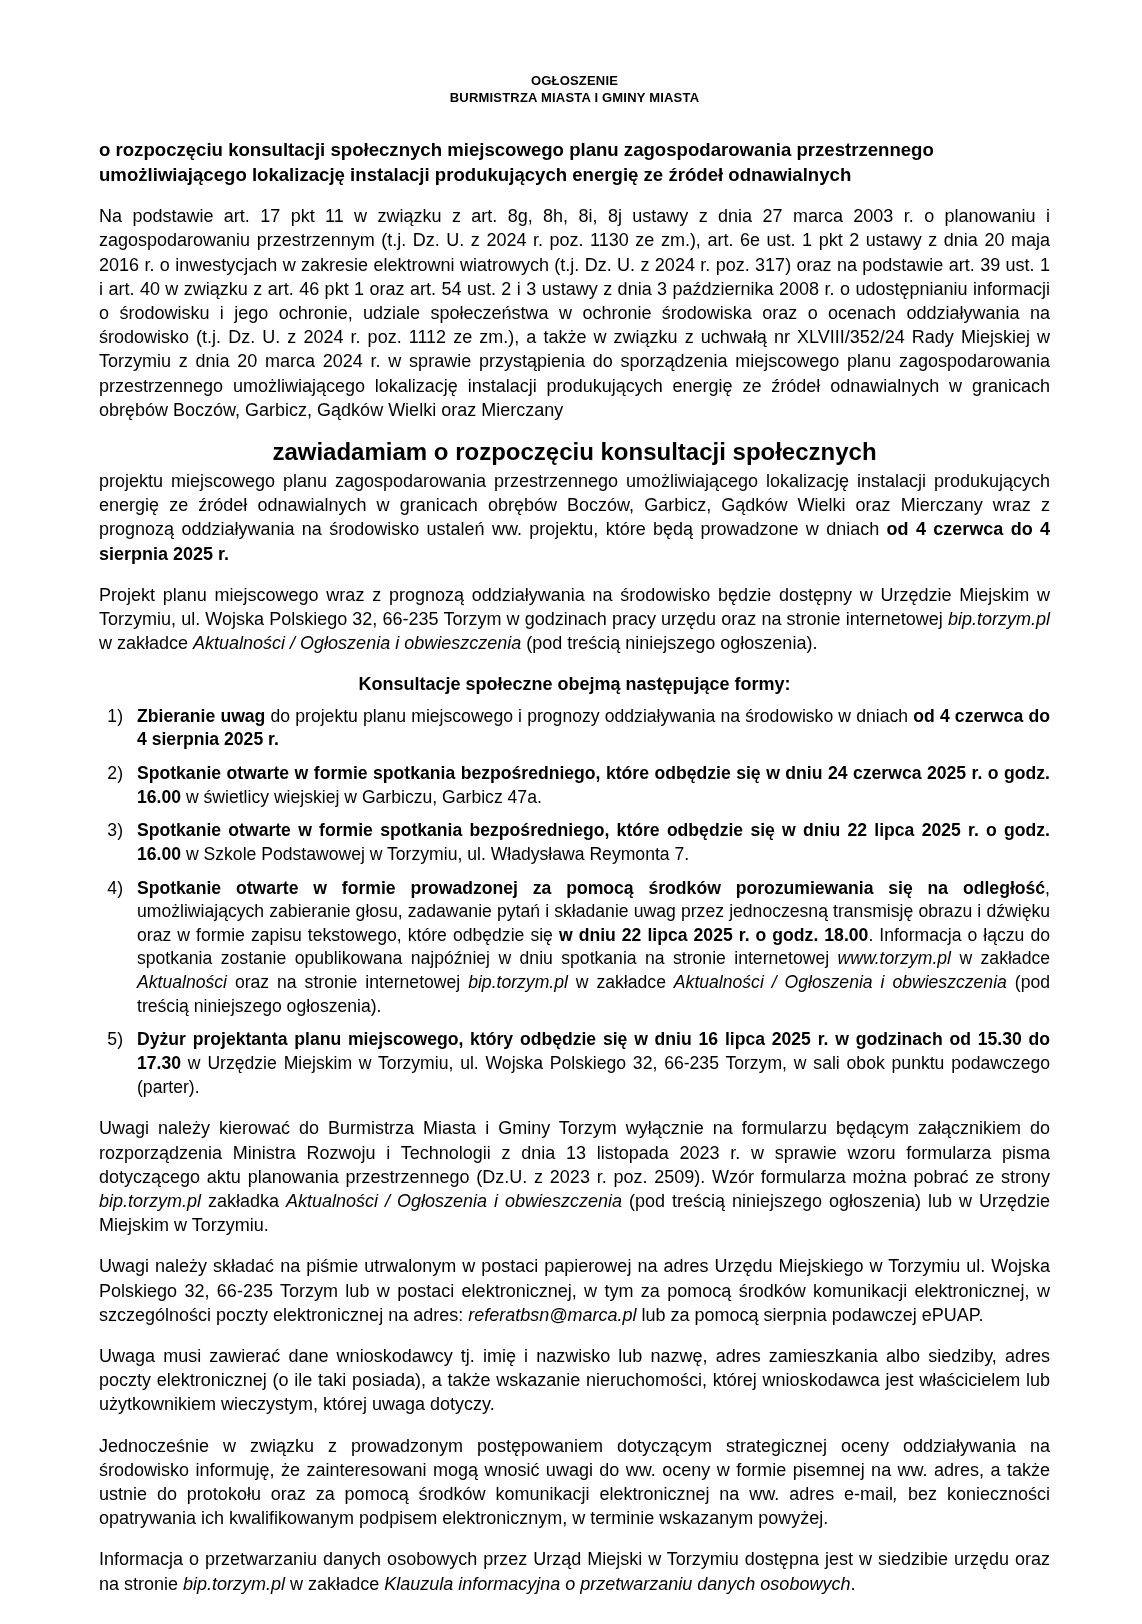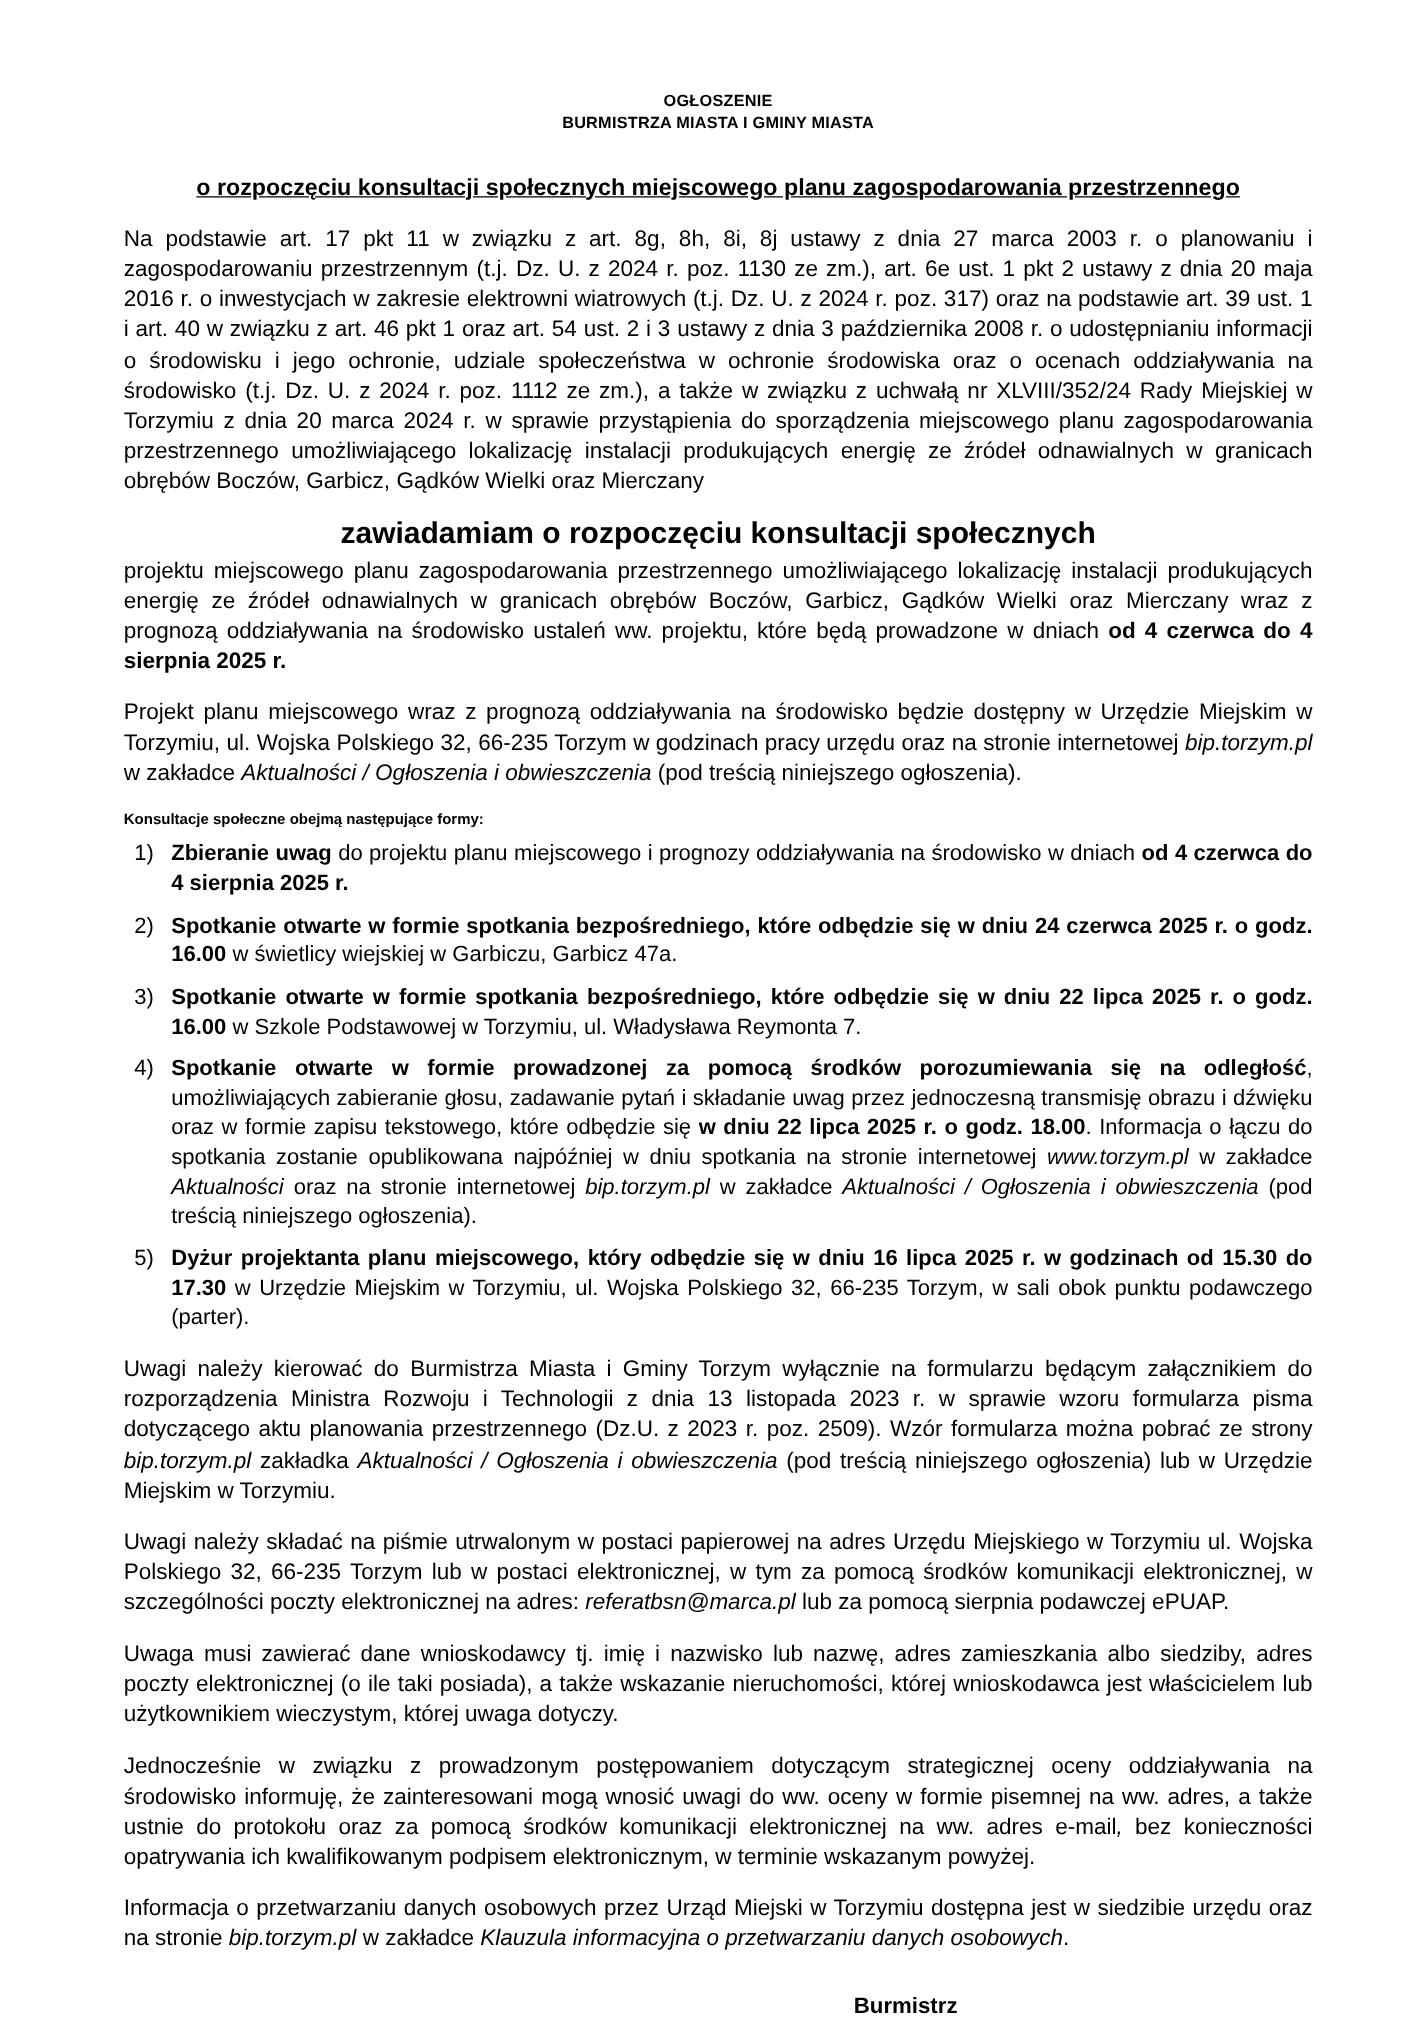--- a/index.html
+++ b/index.html
@@ -25,26 +25,25 @@
     text-align: center;
     font-weight: bold;
     font-size: 13px;
     line-height: 1.33;
     letter-spacing: 0.2px;
   }
   .doc-title .line {
     display: block;
   }
   .subtitle {
-    text-align: center;
+    text-align: left;
     font-weight: bold;
     font-size: 18.6px;
     line-height: 1.36;
     margin-top: 30px;
-    text-decoration: underline;
   }
   .subtitle .line {
     display: block;
   }
   p.body {
     font-size: 18px;
     line-height: 1.345;
     text-align: justify;
     text-justify: inter-word;
     margin: 0;
@@ -57,25 +56,25 @@
   .center-bold {
     text-align: center;
     font-weight: bold;
     font-size: 24px;
     margin: 0;
     margin-top: 16px;
     margin-bottom: 3px;
   }
   .lead-bold {
     font-weight: bold;
-    font-size: 12px;
+    font-size: 18px;
     line-height: 1.345;
     margin: 0;
     margin-top: 17px;
-    text-align: left;
+    text-align: center;
   }
   b, strong { font-weight: bold; }
   i, em { font-style: italic; }
   .forms-list {
     margin: 8px 0 0 0;
     padding: 0;
     list-style: none;
   }
   .forms-list > li {
     display: flex;
@@ -115,20 +114,21 @@
 
 <div class="page">
 
   <div class="doc-title">
     <span class="line">OGŁOSZENIE</span>
     <span class="line">BURMISTRZA MIASTA I GMINY MIASTA</span>
   </div>
 
   <div class="subtitle">
     <span class="line">o rozpoczęciu konsultacji społecznych miejscowego planu zagospodarowania przestrzennego</span>
+    <span class="line">umożliwiającego lokalizację instalacji produkujących energię ze źródeł odnawialnych</span>
   </div>
 
   <p class="body">Na podstawie art. 17 pkt 11 w związku z art. 8g, 8h, 8i, 8j ustawy z dnia 27 marca 2003 r. o planowaniu i zagospodarowaniu przestrzennym (t.j. Dz. U. z 2024 r. poz. 1130 ze zm.), art. 6e ust. 1 pkt 2 ustawy z dnia 20 maja 2016 r. o inwestycjach w zakresie elektrowni wiatrowych (t.j. Dz. U. z 2024 r. poz. 317) oraz na podstawie art. 39 ust. 1 i art. 40 w związku z art. 46 pkt 1 oraz art. 54 ust. 2 i 3 ustawy z dnia 3 października 2008 r. o udostępnianiu informacji o środowisku i jego ochronie, udziale społeczeństwa w ochronie środowiska oraz o ocenach oddziaływania na środowisko (t.j. Dz. U. z 2024 r. poz. 1112 ze zm.), a także w związku z uchwałą nr XLVIII/352/24 Rady Miejskiej w Torzymiu z dnia 20 marca 2024 r. w sprawie przystąpienia do sporządzenia miejscowego planu zagospodarowania przestrzennego umożliwiającego lokalizację instalacji produkujących energię ze źródeł odnawialnych w granicach obrębów Boczów, Garbicz, Gądków Wielki oraz Mierczany</p>
 
   <p class="center-bold">zawiadamiam o rozpoczęciu konsultacji społecznych</p>
 
   <p class="body tight"><span>projektu miejscowego planu zagospodarowania przestrzennego umożliwiającego lokalizację instalacji produkujących energię ze źródeł odnawialnych w granicach obrębów Boczów, Garbicz, Gądków Wielki oraz Mierczany wraz z prognozą oddziaływania na środowisko ustaleń ww. projektu, które będą prowadzone w dniach </span><b>od 4 czerwca do 4 sierpnia 2025 r.</b></p>
 
   <p class="body"><span>Projekt planu miejscowego wraz z prognozą oddziaływania na środowisko będzie dostępny w Urzędzie Miejskim w Torzymiu, ul. Wojska Polskiego 32, 66-235 Torzym w godzinach pracy urzędu oraz na stronie internetowej </span><i>bip.torzym.pl</i><span> w zakładce </span><i>Aktualności / Ogłoszenia i obwieszczenia</i><span> (pod treścią niniejszego ogłoszenia).</span></p>
 

